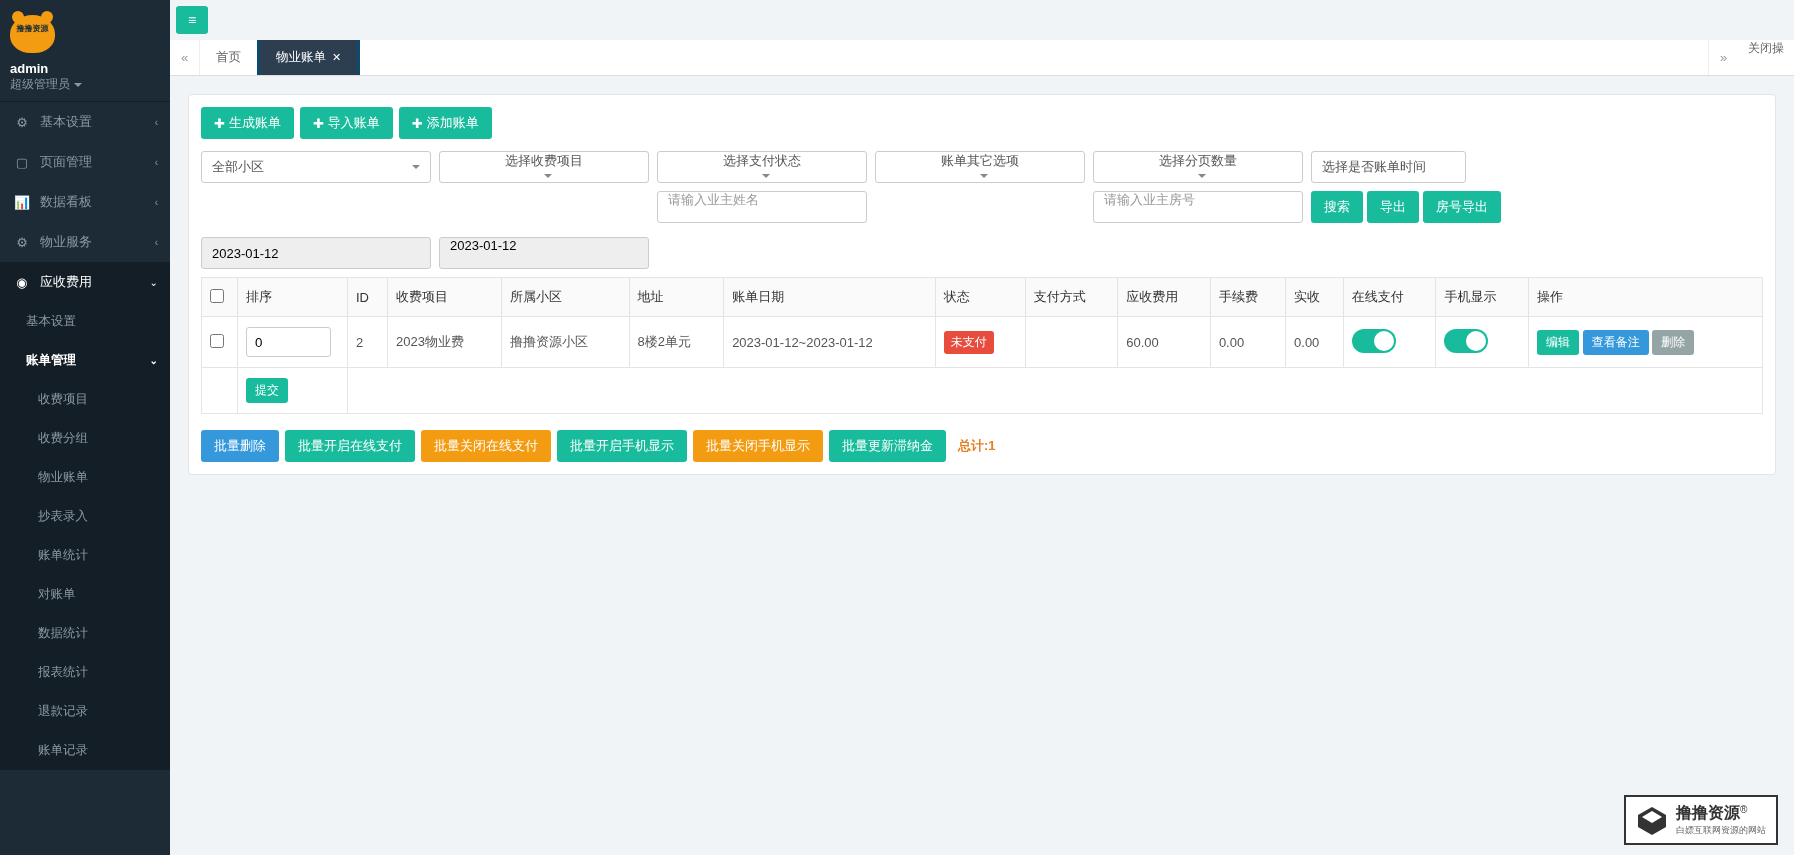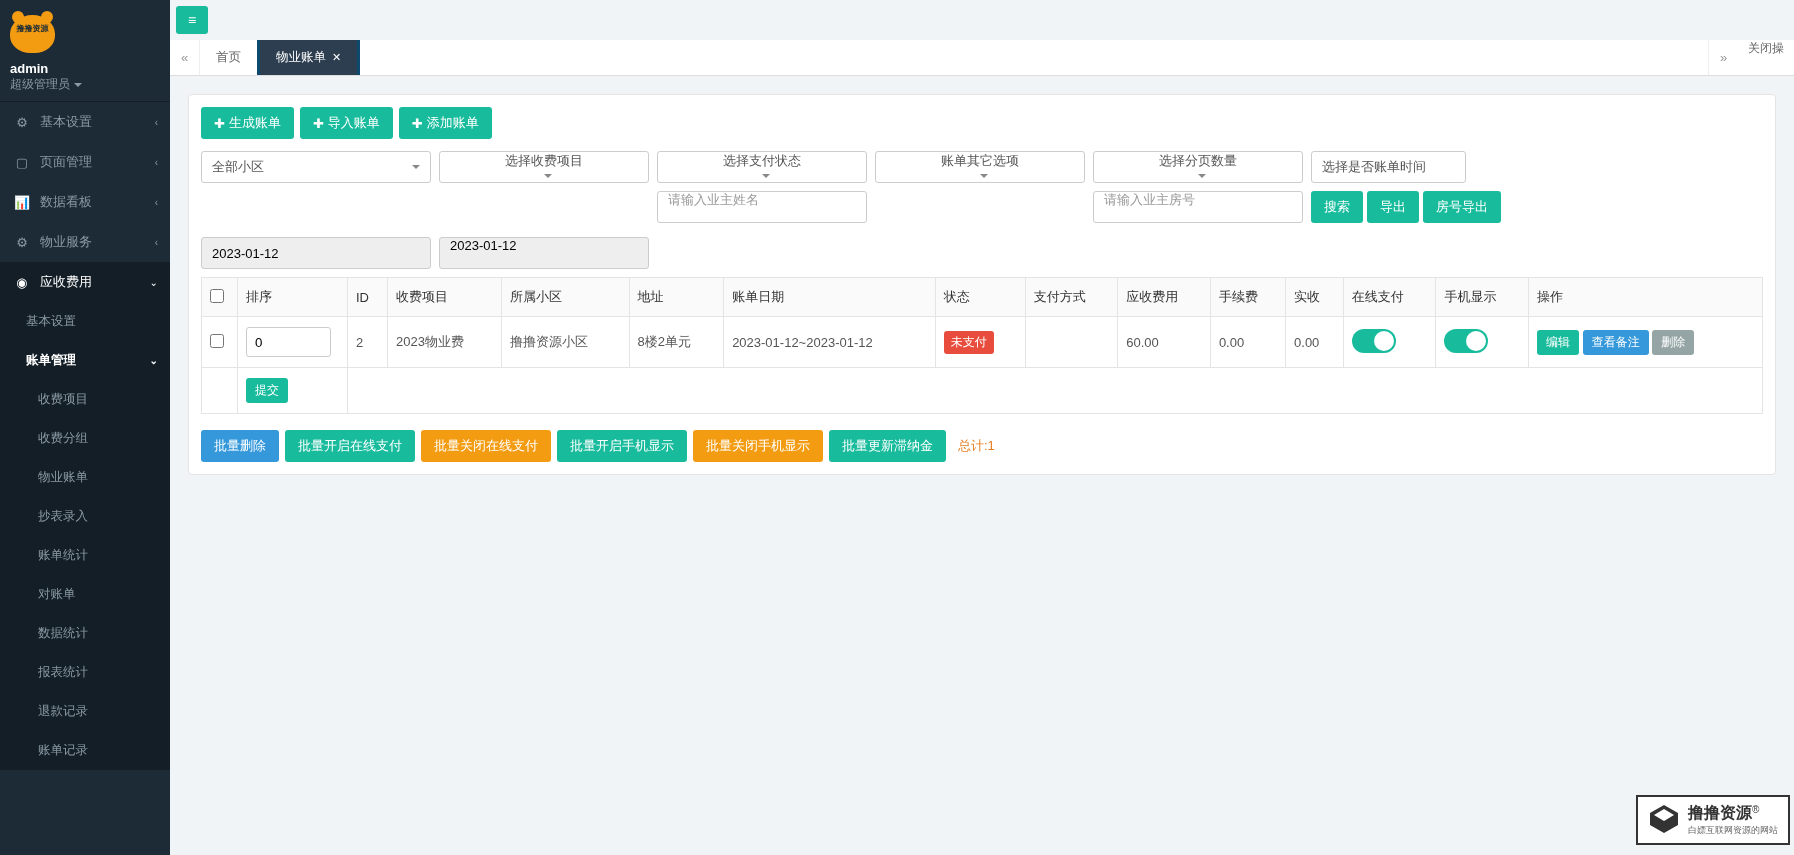--- a/index.html
+++ b/index.html
@@ -66,23 +66,23 @@
     th { background: #fafafa; font-weight: normal; color: #333; }
     td { color: #555; }
     .checkbox { width: 14px; height: 14px; }
     .sort-input { width: 85px; height: 30px; border: 1px solid #ccc; border-radius: 3px; padding: 0 8px; }
     .badge-danger { background: #e74c3c; color: #fff; padding: 3px 7px; border-radius: 3px; font-size: 12px; display: inline-block; font-family: Liberation Serif, serif; }
     
     .toggle { width: 44px; height: 24px; background: #18bc9c; border-radius: 12px; position: relative; cursor: pointer; display: inline-block; }
     .toggle::after { content: ''; position: absolute; width: 20px; height: 20px; background: #fff; border-radius: 50%; top: 2px; right: 2px; }
     
     .batch-row { display: flex; gap: 6px; align-items: center; margin-top: 16px; flex-wrap: wrap; }
-    .total-text { color: #e67e22; font-size: 13px; margin-left: 6px; }
-    
-    .watermark { position: fixed; right: 4px; bottom: 10px; background: #fff; border: 2px solid #333; padding: 6px 10px; display: flex; align-items: flex-start; gap: 8px; }
+    .total-text { color: #e67e22; font-size: 13px; margin-left: 6px; font-weight: bold; }
+    
+    .watermark { position: fixed; right: 16px; bottom: 10px; background: #fff; border: 2px solid #333; padding: 6px 10px; display: flex; align-items: flex-end; gap: 8px; }
     .wm-icon { width: 32px; height: 32px; }
     .wm-text { font-size: 16px; font-weight: bold; }
     .wm-sub { font-size: 9px; color: #666; }
     .wm-r { font-size: 10px; vertical-align: super; }
   </style>
 </head>
 <body>
 
 <div class="sidebar">
   <div class="sidebar-header">

